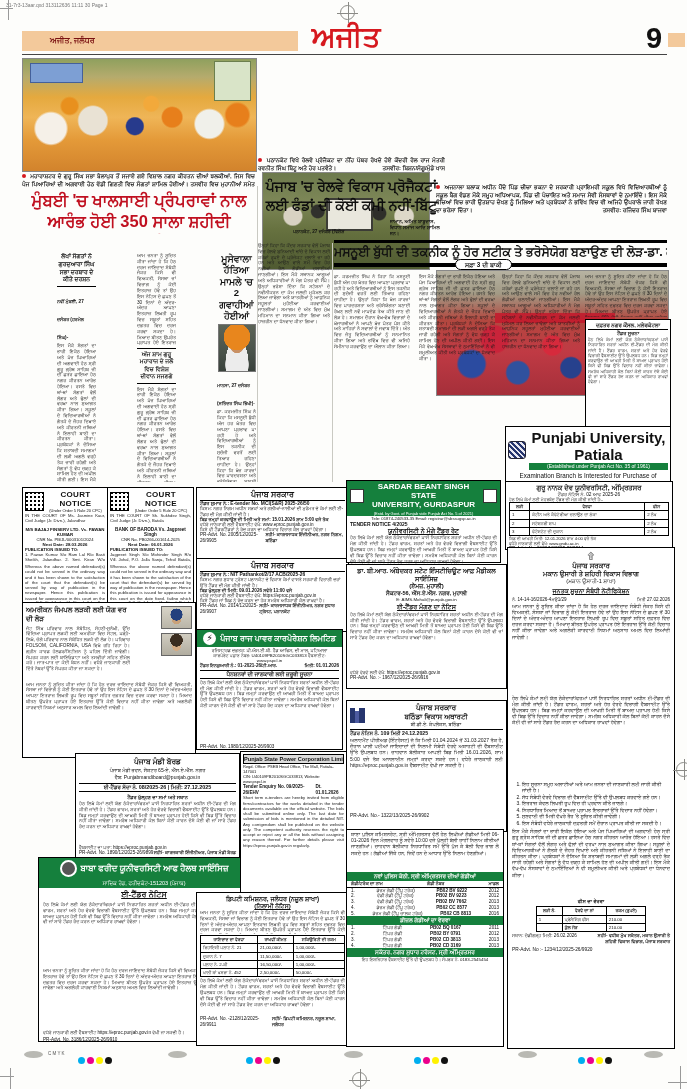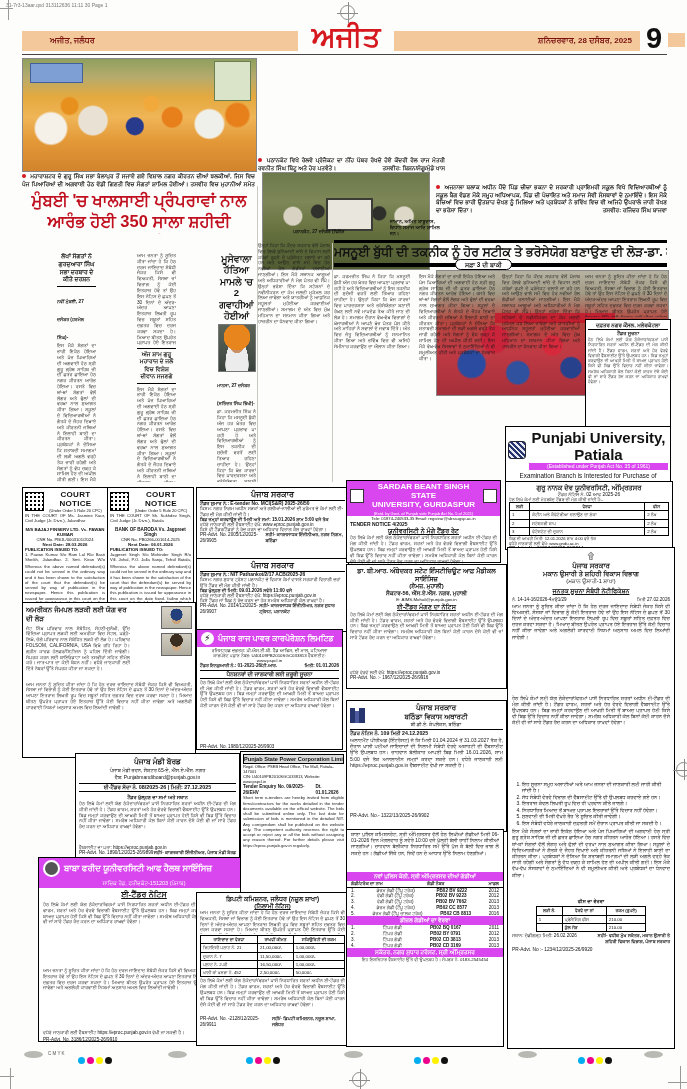--- a/index.html
+++ b/index.html
@@ -9,21 +9,21 @@
   .b{border:1px solid #000;background:#fff;}
   .ctr{text-align:center;}
   .bold{font-weight:bold;}
   .micro{font-size:4.7px;line-height:1.24;text-align:justify;color:#1a1a1a;overflow:hidden;}
   .micro2{font-size:4.2px;line-height:1.25;text-align:justify;color:#1a1a1a;overflow:hidden;}
   .cap{font-size:5.8px;font-weight:bold;line-height:1.3;text-align:justify;color:#111;overflow:hidden;}
   .hairline{background:#c9c9c2;width:1px;}
   .redtxt{color:#c01020;}
   .bluetxt{color:#23409f;}
   .peach{background:#f3c99b;}
-  .blackband{background:#d946ef;color:#fff;}
+  .blackband{background:#15803d;color:#fff;justify-content:center;}
   .pill{background:#fff;border:1px solid #000;border-radius:8px;font-size:6.3px;line-height:9px;padding:0 9px;font-weight:bold;}
   .cross{width:13px;height:13px;border:1px solid #8a8a86;border-radius:50%;position:absolute;}
   .cross:before{content:"";position:absolute;left:50%;top:-4px;bottom:-4px;width:1px;background:#8a8a86;}
   .cross:after{content:"";position:absolute;top:50%;left:-4px;right:-4px;height:1px;background:#8a8a86;}
   .dot{width:7px;height:7px;border-radius:50%;display:inline-block;margin-right:2px;}
   .oval{width:19px;height:7px;border-radius:50%;background:#b9b9b3;position:absolute;}
   .qr{width:17px;height:17px;background:
       repeating-linear-gradient(0deg,#000 0 2px,#fff 2px 4px),
       repeating-linear-gradient(90deg,#000 0 2px,#fff 2px 4px);
       background-blend-mode:screen;border:1px solid #000;flex:0 0 auto;}
@@ -97,23 +97,20 @@
 
   <div class="abs" style="left:6px;top:2px;font-size:5px;color:#777;">31-7r3-13aar.qxd  313112636  11:11 30  Page 1</div>
   <div class="abs" style="left:8px;top:0;width:1px;height:20px;background:#999;"></div>
   <div class="abs" style="left:0;top:8px;width:13px;height:1px;background:#999;"></div>
   <div class="cross" style="left:340px;top:5px;"></div>
 
   <div class="abs" style="left:298px;top:21px;width:96px;height:33px;text-align:center;font-size:28px;font-weight:bold;color:#d6191f;font-family:'Liberation Serif','DejaVu Serif',serif;">ਅਜੀਤ</div>
   <div class="abs peach" style="left:22px;top:31px;width:276px;height:20px;">
     <div style="font-size:8px;font-weight:bold;color:#7a1212;line-height:20px;padding-left:28px;">ਅਜੀਤ, ਜਲੰਧਰ</div>
   </div>
-  <div class="abs peach" style="left:394px;top:31px;width:246px;height:20px;">
-    <div style="font-size:8px;font-weight:bold;color:#7a1212;line-height:20px;text-align:right;padding-right:8px;">ਸ਼ਨਿਚਰਵਾਰ, 28 ਦਸੰਬਰ, 2025</div>
-  </div>
   <div class="abs" style="left:640px;top:22px;width:28px;text-align:center;font-size:29px;font-weight:bold;color:#111;">9</div>
   <div class="abs peach" style="left:668px;top:33px;width:17px;height:14px;"></div>
   <div class="abs" style="left:22px;top:54px;width:645px;height:1px;background:#444;"></div>
 
   <div class="abs ph ph1" style="left:22px;top:58px;width:233px;height:112px;">
     <div class="sign-blue"></div>
     <div class="sign-green"></div>
   </div>
   <div class="abs ph ph2" style="left:262px;top:58px;width:166px;height:96px;">
     <div class="plaque"></div>
@@ -151,20 +148,21 @@
     </div>
     <div class="ncol" style="width:74px;height:229px;">
       <div class="ctr bold" style="font-size:9.5px;line-height:1.2;margin-bottom:2px;">ਮੂਸੇਵਾਲਾ ਹੱਤਿਆ ਮਾਮਲੇ 'ਚ 2 ਗਵਾਹੀਆਂ ਹੋਈਆਂ</div>
       <div class="portrait"></div>
       <span class="bold" style="font-size:4.7px;">ਮਾਨਸਾ, 27 ਦਸੰਬਰ (ਸਤਿੰਦਰ ਸਿੰਘ ਭਿੱਖੀ)-</span>
       <div class="micro" style="height:168px;">ਡਾ. ਕਰਮਜੀਤ ਸਿੰਘ ਨੇ ਕਿਹਾ ਕਿ ਮਸਨੂਈ ਬੁੱਧੀ ਅੱਜ ਹਰ ਖੇਤਰ ਵਿਚ ਆਪਣਾ ਪ੍ਰਭਾਵ ਪਾ ਰਹੀ ਹੈ ਅਤੇ ਵਿਦਿਆਰਥੀਆਂ ਨੂੰ ਇਸ ਤਕਨੀਕ ਦੀ ਸੁਚੱਜੀ ਵਰਤੋਂ ਲਈ ਤਿਆਰ ਰਹਿਣਾ ਚਾਹੀਦਾ ਹੈ। ਉਨ੍ਹਾਂ ਕਿਹਾ ਕਿ ਖੋਜ ਕਾਰਜਾਂ ਵਿਚ ਪਾਰਦਰਸ਼ਤਾ ਅਤੇ ਭਰੋਸੇਯੋਗਤਾ ਬਣਾਈ ਰੱਖਣ ਲਈ ਨਵੇਂ ਮਾਪਦੰਡ ਤੈਅ ਕੀਤੇ ਜਾਣ ਦੀ ਲੋੜ ਹੈ। ਸਮਾਗਮ ਦੌਰਾਨ ਵੱਖ-ਵੱਖ ਵਿਭਾਗਾਂ ਦੇ ਖੋਜਾਰਥੀਆਂ ਨੇ ਆਪਣੇ ਖੋਜ ਪੱਤਰ ਪੇਸ਼ ਕੀਤੇ ਅਤੇ ਮਾਹਿਰਾਂ ਨੇ ਸਵਾਲਾਂ ਦੇ ਜਵਾਬ ਦਿੱਤੇ। ਅੰਤ ਵਿਚ ਜੇਤੂ ਵਿਦਿਆਰਥੀਆਂ ਨੂੰ ਸਨਮਾਨਿਤ ਕੀਤਾ ਗਿਆ ਅਤੇ ਭਵਿੱਖ ਵਿਚ ਵੀ ਅਜਿਹੇ ਸੈਮੀਨਾਰ ਕਰਵਾਉਣ ਦਾ ਐਲਾਨ ਕੀਤਾ ਗਿਆ।</div>
     </div>
   </div>
   <div class="abs hairline" style="left:257px;top:186px;height:296px;"></div>
 
+  <div class="abs ctr bold" style="left:258px;top:177px;width:187px;height:40px;font-size:14px;line-height:19px;color:#0d0d0d;overflow:hidden;">ਪੰਜਾਬ 'ਚ ਰੇਲਵੇ ਵਿਕਾਸ ਪ੍ਰੋਜੈਕਟਾਂ ਲਈ ਫੰਡਾਂ ਦੀ ਕੋਈ ਕਮੀ ਨਹੀਂ-ਬਿੱਟੂ</div>
   <div class="abs colflex" style="left:258px;top:219px;width:187px;height:20px;">
     <div class="ncol" style="width:90px;">
       <span class="bold" style="font-size:4.7px;">ਪਠਾਨਕੋਟ, 27 ਦਸੰਬਰ (ਵਿਸ਼ੇਸ਼ ਪ੍ਰਤੀਨਿਧ)-</span>
     </div>
     <div class="ncol bold" style="width:90px;font-size:4.9px;line-height:1.25;">ਸਾਮਾਨ, ਅਮਿਤ ਬਾਬੂਦਾਸ, ਵਿਧਾਨ ਸਮਾਜ ਆਦਿ ਸ਼ਾਮਿਲ ਸਨ।</div>
   </div>
   <div class="abs micro" style="left:258px;top:243px;width:72px;height:239px;">ਉਨ੍ਹਾਂ ਕਿਹਾ ਕਿ ਕੇਂਦਰ ਸਰਕਾਰ ਵੱਲੋਂ ਪੰਜਾਬ ਵਿਚ ਰੇਲਵੇ ਬੁਨਿਆਦੀ ਢਾਂਚੇ ਦੇ ਵਿਕਾਸ ਲਈ ਕਰੋੜਾਂ ਰੁਪਏ ਦੇ ਪ੍ਰੋਜੈਕਟ ਚਲਾਏ ਜਾ ਰਹੇ ਹਨ ਅਤੇ ਆਉਣ ਵਾਲੇ ਸਮੇਂ ਵਿਚ ਹੋਰ ਨਵੀਆਂ ਰੇਲ ਗੱਡੀਆਂ ਚਲਾਈਆਂ ਜਾਣਗੀਆਂ। ਇਸ ਮੌਕੇ ਸਥਾਨਕ ਆਗੂਆਂ ਅਤੇ ਅਧਿਕਾਰੀਆਂ ਨੇ ਮੰਗ ਪੱਤਰ ਵੀ ਸੌਂਪੇ। ਉਨ੍ਹਾਂ ਭਰੋਸਾ ਦਿੱਤਾ ਕਿ ਸਟੇਸ਼ਨਾਂ ਦੇ ਨਵੀਨੀਕਰਨ ਦਾ ਕੰਮ ਜਲਦੀ ਮੁਕੰਮਲ ਕਰ ਲਿਆ ਜਾਵੇਗਾ ਅਤੇ ਯਾਤਰੀਆਂ ਨੂੰ ਆਧੁਨਿਕ ਸਹੂਲਤਾਂ ਮੁਹੱਈਆ ਕਰਵਾਈਆਂ ਜਾਣਗੀਆਂ। ਸਮਾਗਮ ਦੇ ਅੰਤ ਵਿਚ ਮੁੱਖ ਮਹਿਮਾਨ ਦਾ ਸਨਮਾਨ ਕੀਤਾ ਗਿਆ ਅਤੇ ਹਾਜ਼ਰੀਨ ਦਾ ਧੰਨਵਾਦ ਕੀਤਾ ਗਿਆ।</div>
   <div class="abs hairline" style="left:332px;top:243px;height:239px;"></div>
 
   <div class="abs" style="left:334px;top:240px;width:333px;height:3px;background:#000;"></div>

